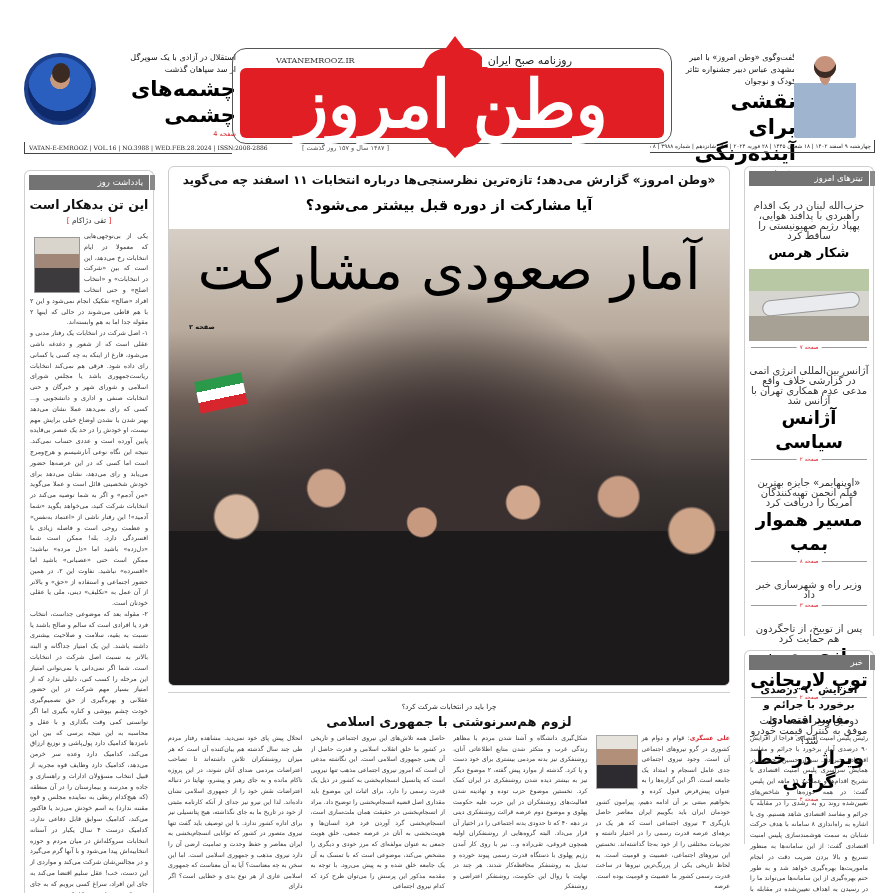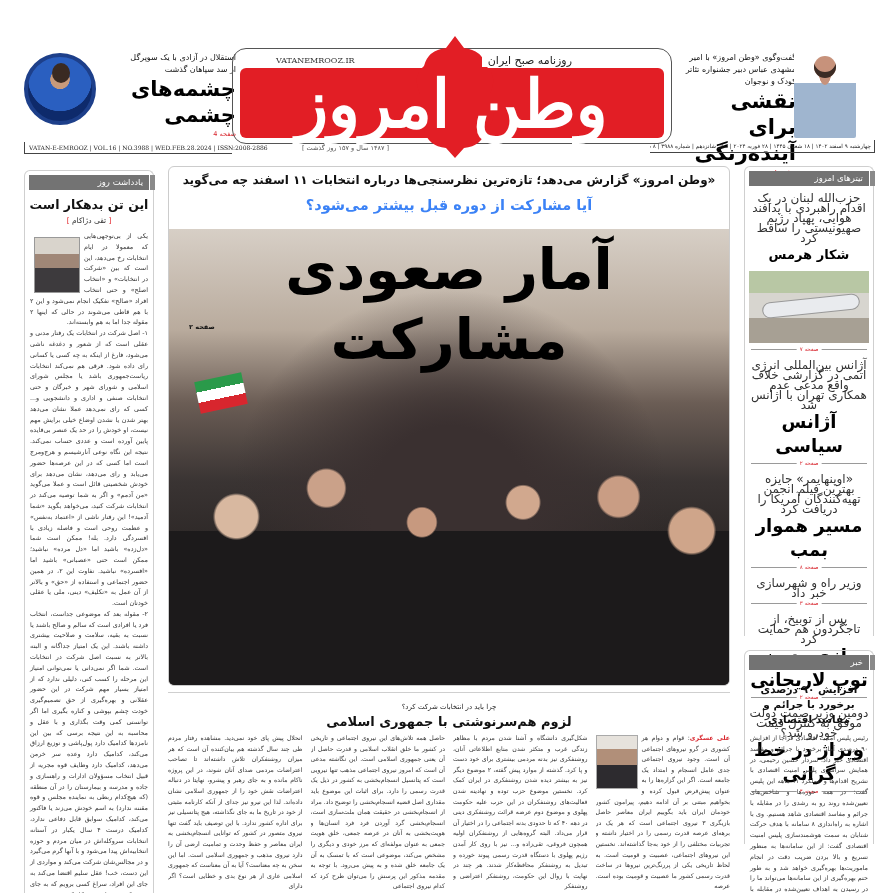--- a/index.html
+++ b/index.html
@@ -39,51 +39,51 @@
   .edit-title { font-weight: bold; font-size: 12.5px; text-align: center; margin-top: 7px; }
   .edit-author { font-size: 7.5px; text-align: center; margin-top: 4px; color: #333; }
   .edit-author .br { color: #e21e25; }
   .edit-photo { float: left; width: 46px; height: 56px; margin: 6px 4px 2px 4px; background: linear-gradient(180deg, #d9d4cc 0 30%, #a08777 30% 55%, #3d3a3d 55%); border: 1px solid #999; }
   .body-text { font-size: 6.4px; line-height: 10.8px; color: #333; text-align: justify; padding: 0 5px; }
   .body-text p { margin-bottom: 0; }
 
   
   .center { position: absolute; left: 168px; top: 166px; width: 562px; height: 520px; border: 1px solid #ccc; border-radius: 6px; overflow: hidden; }
   .headline-kicker { position: absolute; top: 6px; width: 100%; text-align: center; font-weight: bold; font-size: 12px; color: #111; }
-  .headline-sub { position: absolute; top: 30px; width: 100%; text-align: center; font-weight: bold; font-size: 14.5px; color: #3b82f6; }
+  .headline-sub { position: absolute; top: 30px; width: 100%; text-align: center; font-weight: bold; font-size: 14.5px; color: #000000; }
   .photo { position: absolute; left: 0; top: 62px; width: 562px; height: 458px;
     background:
       radial-gradient(ellipse at 50% 60%, #3a3030 0 20%, transparent 55%),
       linear-gradient(180deg, #d7cfc6 0%, #b9ab9d 22%, #6b5d55 38%, #3a3433 55%, #2a2524 72%, #4a4240 100%); }
   .photo .crowd { position: absolute; left: 0; bottom: 0; width: 100%; height: 62%;
     background:
       radial-gradient(circle at 12% 40%, #d8b8a0 0 4%, transparent 4.5%),
       radial-gradient(circle at 28% 30%, #caa189 0 4%, transparent 4.5%),
       radial-gradient(circle at 45% 42%, #c7997f 0 4%, transparent 4.5%),
       radial-gradient(circle at 63% 35%, #d1a88e 0 4%, transparent 4.5%),
       radial-gradient(circle at 80% 33%, #c99d84 0 4%, transparent 4.5%),
       radial-gradient(circle at 93% 45%, #cfa58a 0 4%, transparent 4.5%),
       linear-gradient(180deg, transparent 0 45%, #1c1a1b 45% 100%); }
   .photo .flag { position: absolute; left: 28px; top: 148px; width: 48px; height: 32px; transform: rotate(-12deg);
     background: linear-gradient(180deg, #2a9a4a 0 33%, #fff 33% 66%, #d8262e 66%); }
-  .headline-main { position: absolute; top: 68px; width: 100%; text-align: center; font-weight: bold; font-size: 56px; line-height: 70px; color: #000; font-family: "DejaVu Sans", sans-serif; letter-spacing: -1px; }
+  .headline-main { position: absolute; top: 68px; width: 100%; text-align: center; font-weight: normal; font-size: 56px; line-height: 70px; color: #000; font-family: "DejaVu Sans", sans-serif; letter-spacing: -1px; }
   .page-ref-photo { position: absolute; left: 20px; top: 156px; font-size: 6.5px; color: #111; font-weight: bold; }
 
   
   .article { position: absolute; left: 168px; top: 692px; width: 562px; height: 201px; border-top: 1px solid #cfcfcf; }
   .art-kicker { text-align: center; font-size: 7px; margin-top: 10px; color: #222; }
   .art-title { text-align: center; font-weight: bold; font-size: 13px; margin-top: 3px; }
   .art-cols { position: absolute; top: 40px; left: 0; width: 562px; height: 161px; display: flex; flex-direction: row; gap: 8px; }
   .art-col { flex: 1; font-size: 6.2px; line-height: 10.6px; color: #333; text-align: justify; overflow: hidden; }
   .art-col .author { color: #d8262e; font-weight: bold; }
   .art-photo { float: left; width: 42px; height: 54px; margin: 2px 4px 2px 0; background: linear-gradient(180deg, #e6e2dc 0 25%, #b18f79 25% 55%, #2d2b2f 55%); border: 1px solid #aaa; }
 
   
   .col-right { position: absolute; left: 744px; top: 166px; width: 130px; height: 470px; border: 1px solid #cfcfcf; border-radius: 6px 6px 0 0; border-bottom: none; }
-  .r-kicker { font-size: 12px; line-height: 10px; text-align: center; color: #333; padding: 0 4px; margin-top: 7px; }
+  .r-kicker { font-size: 10px; line-height: 10px; text-align: center; color: #333; padding: 0 4px; margin-top: 15px; }
   .r-title { font-weight: bold; font-size: 18px; line-height: 24px; text-align: center; color: #000; }
   .r-title.lg { font-size: 13px; }
   .r-sep { position: relative; height: 8px; margin: 1px 6px; }
   .r-sep::before { content: ""; position: absolute; left: 0; right: 0; top: 4px; border-top: 1px solid #9a9a9a; }
   .r-sep span { position: absolute; left: 50%; transform: translateX(-50%); top: 0; background: #fff; padding: 0 3px; font-size: 5.5px; color: #d8262e; line-height: 8px; }
   .drone { margin: 4px 4px 2px 4px; height: 72px; background: linear-gradient(180deg, #b8c7a4 0 30%, #d7d5cf 30% 65%, #a7a094 65%); position: relative; }
   .drone::after { content: ""; position: absolute; left: 14px; top: 28px; width: 96px; height: 14px; border-radius: 10px; background: #e9ebee; transform: rotate(-6deg); box-shadow: 0 0 0 1px #999; }
 
   .col-news { position: absolute; left: 744px; top: 650px; width: 130px; height: 194px; border: 1px solid #cfcfcf; border-bottom: none; border-radius: 6px 6px 0 0; }
   .news-title { font-weight: bold; font-size: 10.5px; line-height: 15px; text-align: center; margin-top: 12px; }

